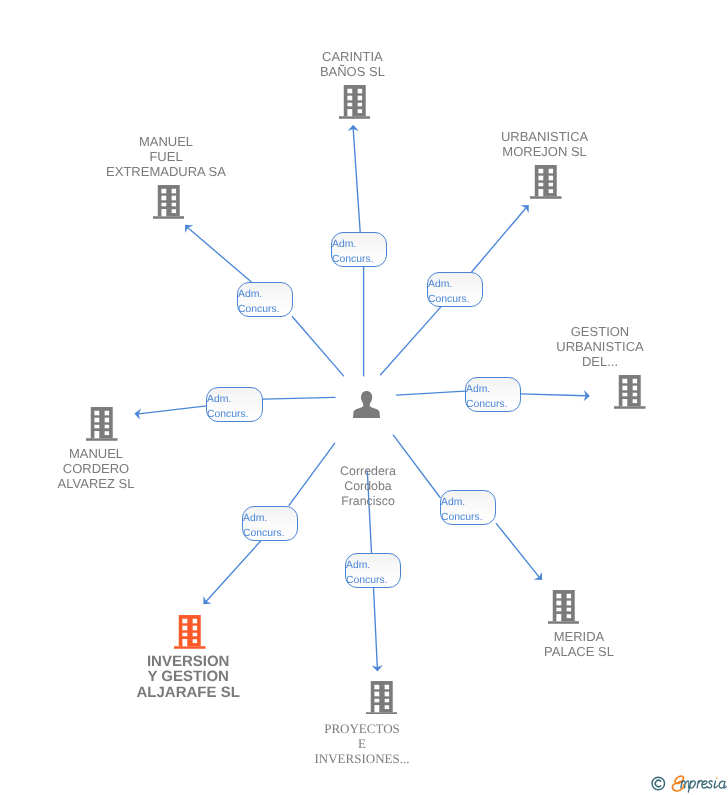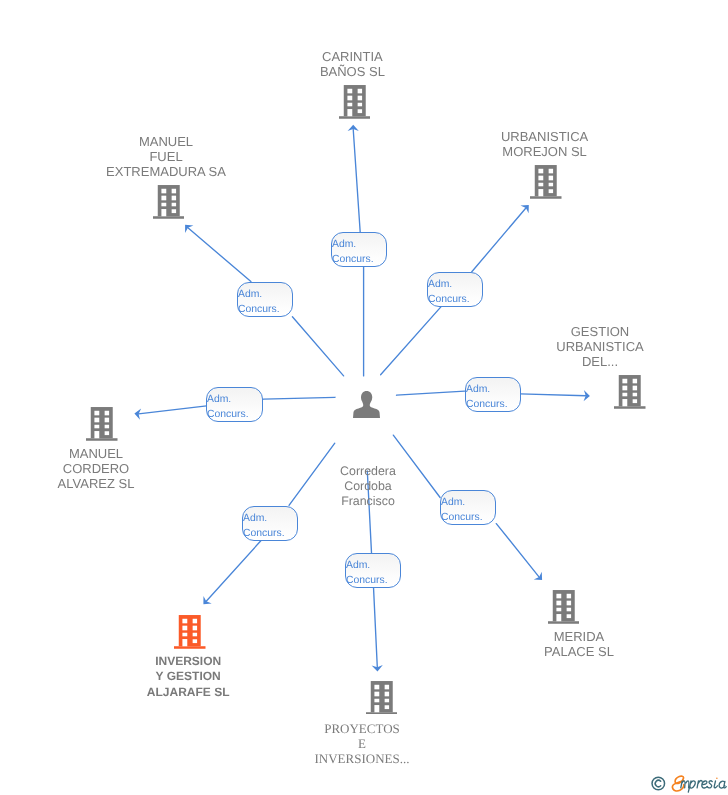--- a/index.html
+++ b/index.html
@@ -11,21 +11,21 @@
   }
   #stage { position:relative; width:728px; height:795px;
            transform:translateZ(0); }
   svg.edges { position:absolute; left:0; top:0; width:728px; height:795px; pointer-events:none; }
   .node { position:absolute; }
   .node-icon { position:absolute; }
   .node-label {
     position:absolute; font-size:13px; line-height:15px; color:#7b7b7b;
     text-align:center; white-space:pre; transform:translateX(-50%);
   }
-  .node-label.bold { font-weight:bold; color:#7a7a7a; font-size:12px; line-height:15.4px; }
+  .node-label.bold { font-weight:bold; color:#7a7a7a; font-size:15px; line-height:15.4px; }
   .node-label.center-label { font-size:12.4px; line-height:15.2px; }
   .edge-label {
     position:absolute; box-sizing:border-box; z-index:5;
     background:linear-gradient(#f3f3f3,#fdfdfd 75%,#ffffff);
     border:1.3px solid #4a86d8; border-radius:12px;
     color:#4a86d8; font-size:10.4px; line-height:15.4px;
     white-space:pre;
     padding-top:4px;
   }
   #nodes { position:absolute; left:0; top:0; z-index:4; }

